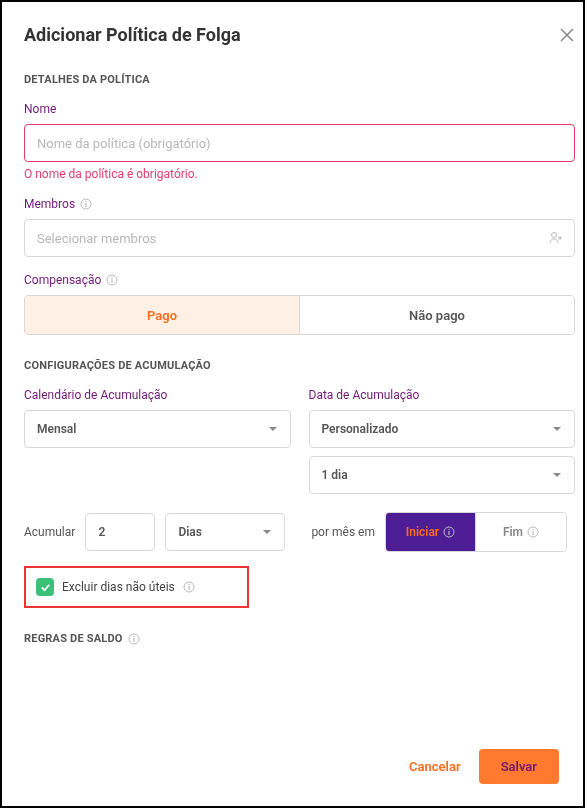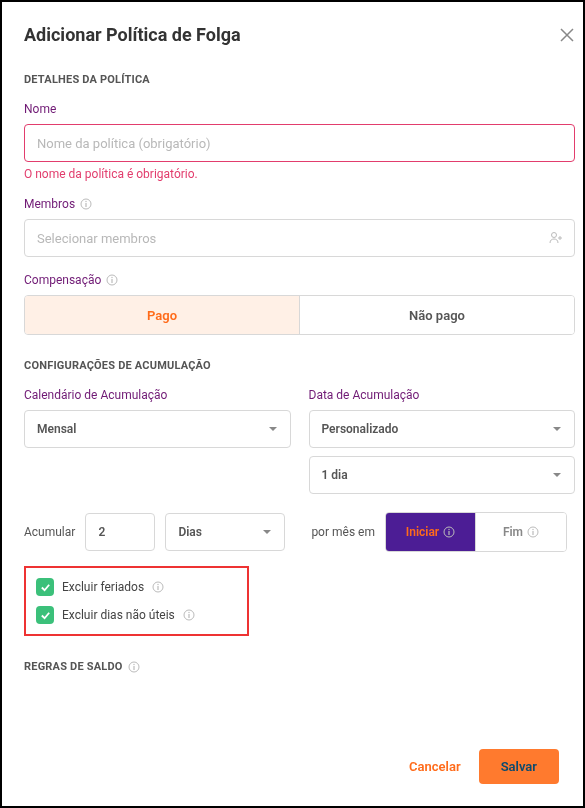--- a/index.html
+++ b/index.html
@@ -37,21 +37,21 @@
 .mini-btn:first-child { border-right: 1px solid #d8d8d8; }
 .redbox { border: 2px solid #e33; padding: 10px 10px; margin-bottom: 24px; width: 225px; }
 .chk-row { display: flex; align-items: center; gap: 8px; font-size: 12px; color: #444; }
 .chk-row + .chk-row { margin-top: 10px; }
 .chkbox { width: 18px; height: 18px; border-radius: 4px; display: flex; align-items: center; justify-content: center; flex-shrink: 0; }
 .chkbox.checked { background: #3bc07a; }
 .chkbox.unchecked { border: 1px solid #ccc; background: #fff; }
 .chkbox svg { width: 11px; height: 11px; color: #fff; }
 .footer { position: absolute; bottom: 22px; right: 24px; display: flex; align-items: center; gap: 18px; }
 .btn-cancel { font-size: 13px; font-weight: 600; color: #ff6b1a; cursor: pointer; background:none; border:none; }
-.btn-save { font-size: 13px; font-weight: 600; color: #0c4a6e; background: #ff7a2e; border: none; border-radius: 4px; padding: 10px 22px; cursor: pointer; }
+.btn-save { font-size: 13px; font-weight: 600; color: #701a75; background: #ff7a2e; border: none; border-radius: 4px; padding: 10px 22px; cursor: pointer; }
 .spacer-custom { height: 8px; }
 .field-group { margin-bottom: 16px; }
 </style>
 </head>
 <body>
 
 <div class="modal">
   <div class="header">
     <div class="title">Adicionar Política de Folga</div>
     <svg class="close-icon" viewBox="0 0 16 16">
@@ -159,33 +159,20 @@
     </div>
   </div>
 
   <div class="redbox">
     <div class="chk-row">
       <div class="chkbox checked">
         <svg viewBox="0 0 12 12">
             <path d="M2 6 L5 9 L10 3" stroke="currentColor" stroke-width="2" fill="none"></path>
           </svg>
       </div>
-      <span>Excluir feriados</span>
-      <svg class="info-icon" viewBox="0 0 12 12">
-          <circle cx="6" cy="6" r="5" stroke="currentColor" fill="none"></circle>
-          <circle cx="6" cy="3.5" r="0.7" fill="currentColor"></circle>
-          <rect x="5.4" y="5" width="1.2" height="4" fill="currentColor"></rect>
-        </svg>
-    </div>
-    <div class="chk-row">
-      <div class="chkbox checked">
-        <svg viewBox="0 0 12 12">
-            <path d="M2 6 L5 9 L10 3" stroke="currentColor" stroke-width="2" fill="none"></path>
-          </svg>
-      </div>
       <span>Excluir dias não úteis</span>
       <svg class="info-icon" viewBox="0 0 12 12">
           <circle cx="6" cy="6" r="5" stroke="currentColor" fill="none"></circle>
           <circle cx="6" cy="3.5" r="0.7" fill="currentColor"></circle>
           <rect x="5.4" y="5" width="1.2" height="4" fill="currentColor"></rect>
         </svg>
     </div>
   </div>
 
   <div class="section-hdr balance">

